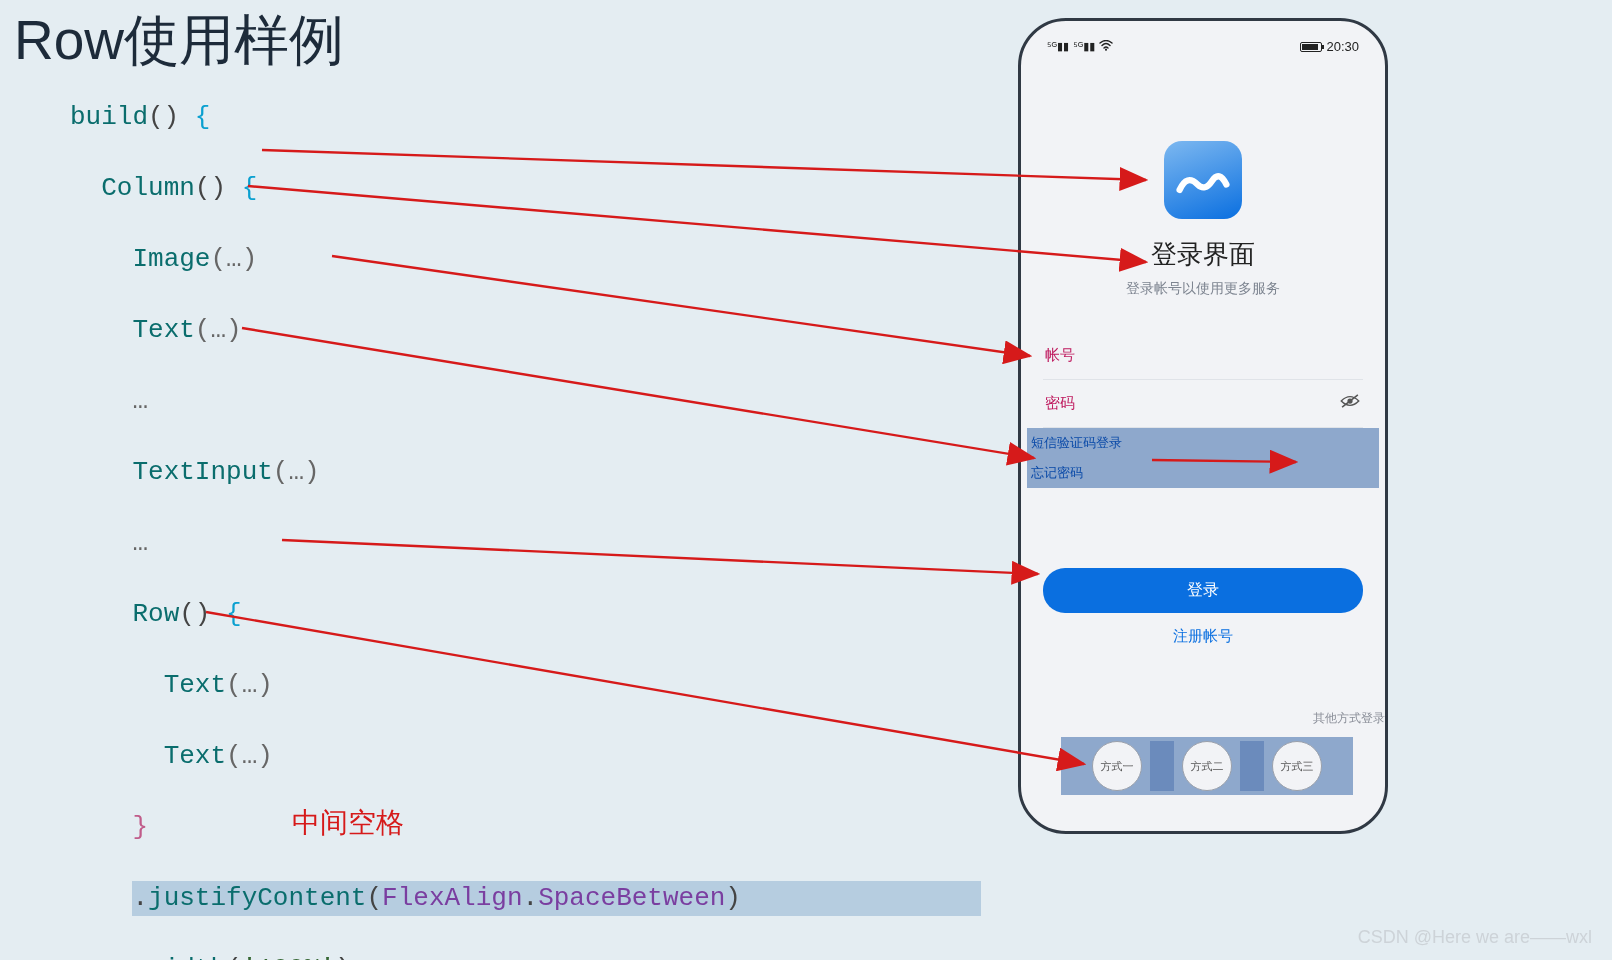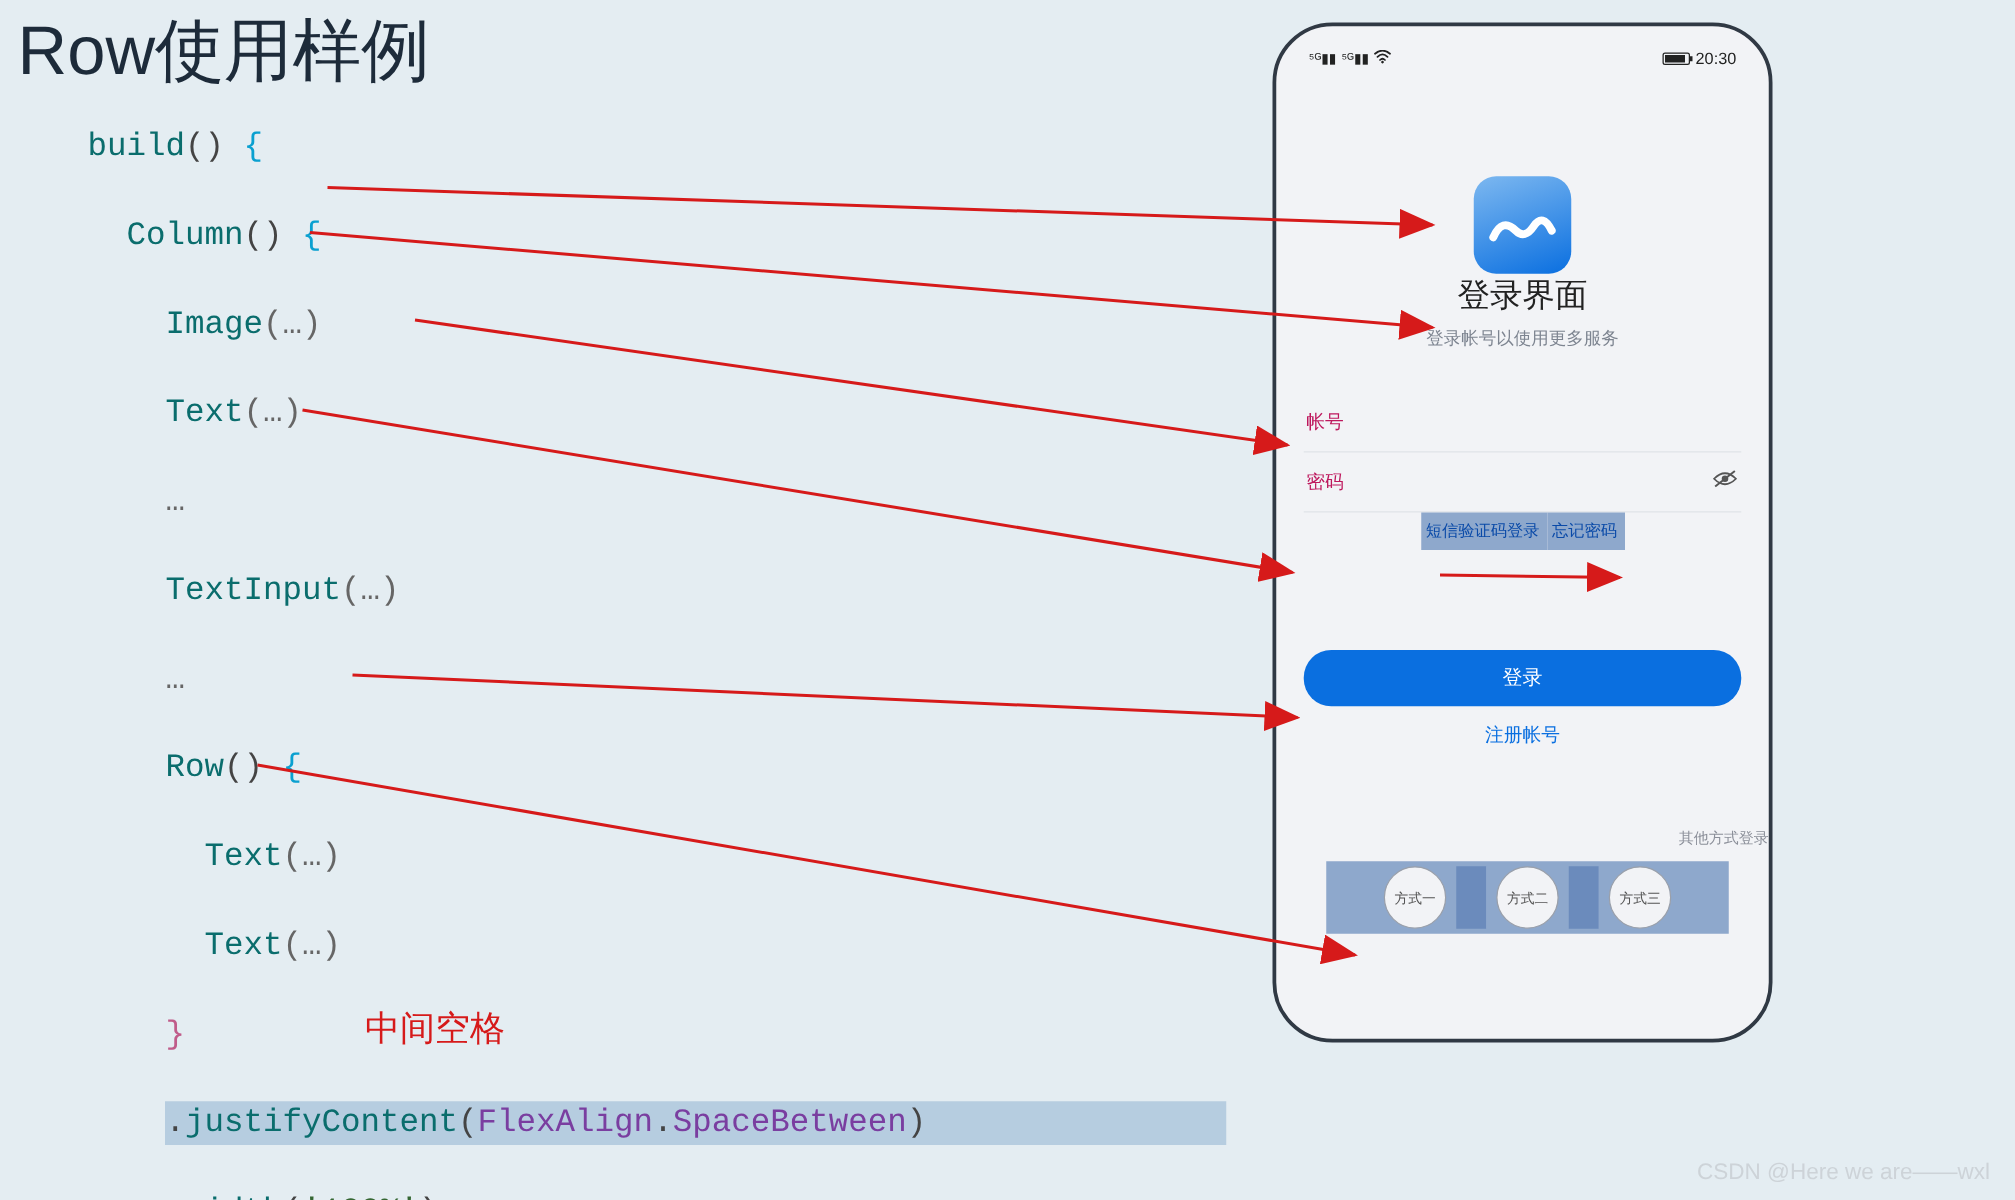--- a/index.html
+++ b/index.html
@@ -47,21 +47,21 @@
     color: #d61a1a;
     font-family: "PingFang SC", "Microsoft YaHei", sans-serif;
     font-size: 28px;
     position: absolute;
   }
   
   .phone {
     position: absolute;
     top: 18px;
     left: 1018px;
-    width: 400px;
+    width: 370px;
     height: 816px;
     border: 3px solid #303944;
     border-radius: 48px;
     background: #f2f3f6;
     overflow: hidden;
   }
   .statusbar {
     position: absolute;
     top: 18px; left: 26px; right: 26px;
     display: flex; justify-content: space-between;
@@ -78,36 +78,37 @@
   .batt::before { content:""; position:absolute; right:-3px; top:2px; width:2px; height:4px; background:#222; }
 
   .applogo {
     width: 78px; height: 78px;
     background: linear-gradient(160deg, #7db8f0 0%, #0a6fe0 100%);
     border-radius: 18px;
     margin: 120px auto 0;
     display:flex; align-items:center; justify-content:center;
   }
   .applogo svg { width: 54px; height: 46px; }
-  .login-title { text-align:center; margin-top:0; font-size:26px; color:#222; font-weight:500; }
+  .login-title { text-align:center; margin-top:18px; font-size:26px; color:#222; font-weight:500; }
   .login-sub   { text-align:center; margin-top:8px; font-size:14px; color:#7d8490; }
   .fields { margin: 34px 22px 0; }
   .field {
     border-bottom: 1px solid #e0e3e8;
     padding: 14px 2px;
     font-size: 15px;
     color: #be185d;
     font-family: Liberation Mono, monospace;
   }
   .field.pw { display:flex; justify-content:space-between; align-items:center; }
   .eye { width:22px; height:14px; }
   .rowlinks {
     display:flex; justify-content:center;
-    margin: 0 22px;
+    margin: 0 6px;
     font-size: 13px;
+    flex-direction: column;
   }
   .rowlinks span {
     background:#8ea8cc;
     color:#0a4aa8;
     padding: 6px 6px 6px 4px;
   }
   .loginbtn {
     margin: 80px 22px 0;
     background:#0a6fe0;
     color:#fff;

